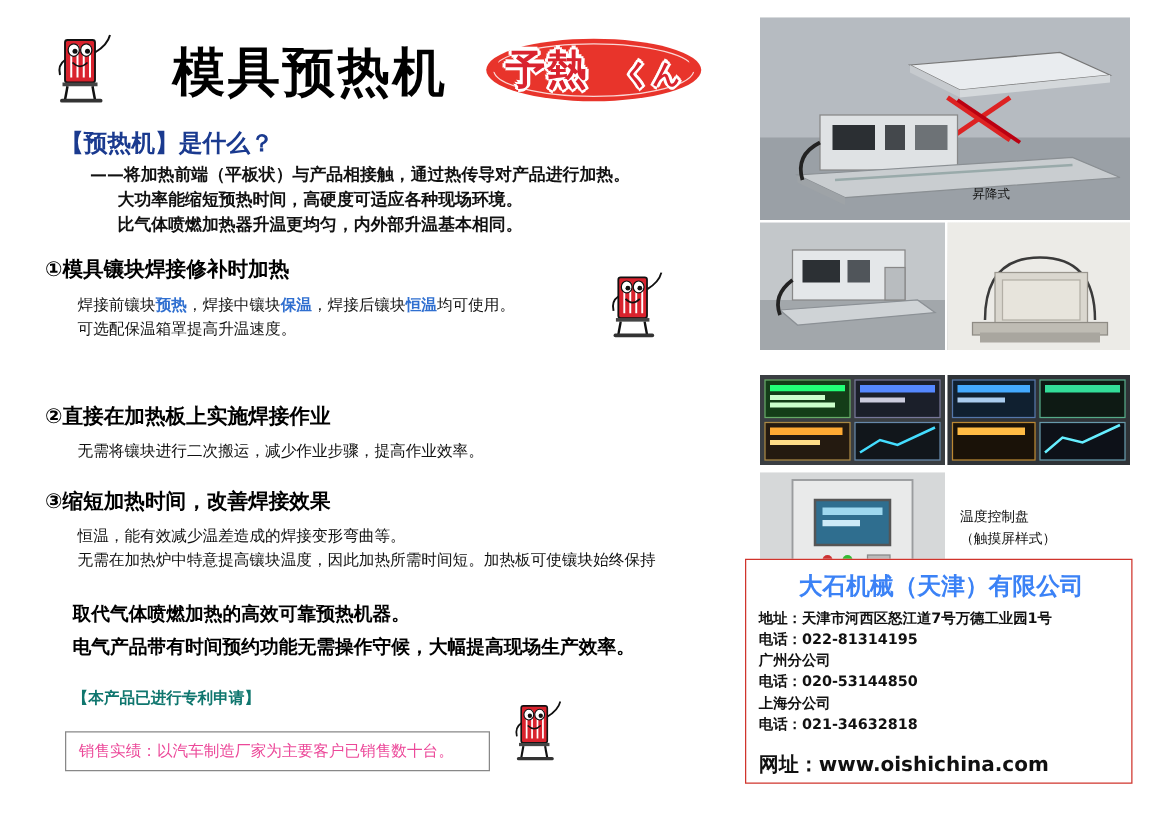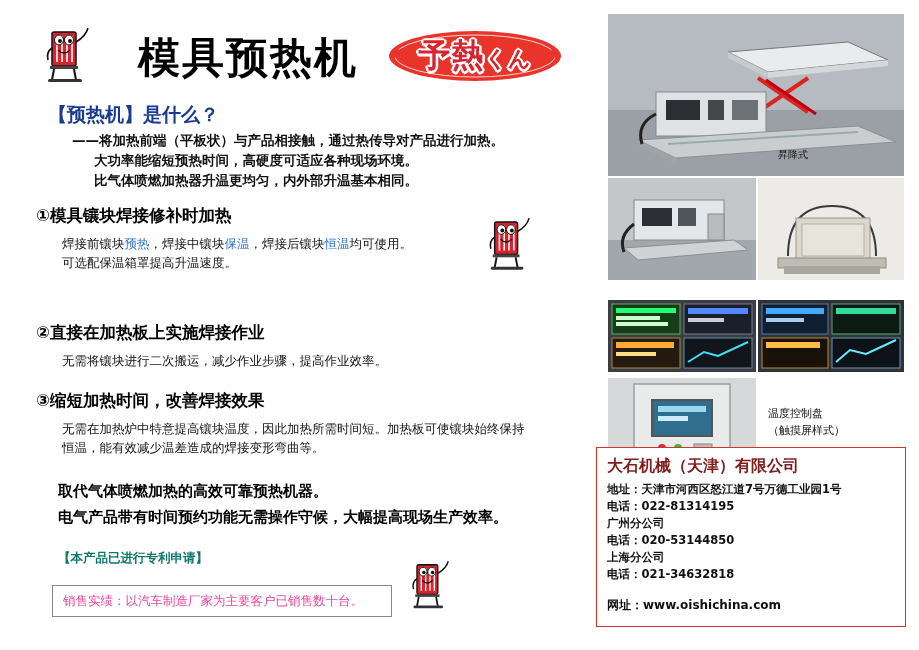--- a/index.html
+++ b/index.html
@@ -59,21 +59,21 @@
     text-align: center;
     font-size: 32px;
     font-weight: bold;
     color: #d9232e;
     text-shadow:
       -1.5px -1.5px 0 #fff, 1.5px -1.5px 0 #fff,
       -1.5px 1.5px 0 #fff, 1.5px 1.5px 0 #fff,
       -2.5px 0 0 #fff, 2.5px 0 0 #fff, 0 -2.5px 0 #fff, 0 2.5px 0 #fff;
     letter-spacing: 1px;
   }
-  .badge-text .kana { font-size: 22px; }
+  .badge-text .kana { font-size: 22px; padding-left: 28px; }
 
   
   .q-heading {
     position: absolute;
     left: 48px;
     top: 102px;
     font-size: 19px;
     font-weight: bold;
     color: #1a3a8f;
   }
@@ -97,21 +97,21 @@
     color: #000;
   }
   .item-body {
     margin-top: 7px;
     margin-left: 26px;
     font-size: 12.5px;
     line-height: 19px;
     color: #111;
   }
   .item-body div { white-space: nowrap; }
-  .hl-blue { color: #2f6fd0; }
+  .hl-blue { color: #2f6fd0; font-weight: bold; }
 
   #item1 { top: 205px; }
   #item2 { top: 322px; }
   #item3 { top: 390px; }
 
   .closing {
     position: absolute;
     left: 58px;
     top: 478px;
     font-size: 15px;
@@ -244,34 +244,35 @@
     left: 596px;
     top: 447px;
     width: 310px;
     height: 180px;
     border: 1.5px solid #d0342c;
     box-sizing: border-box;
     background: #fff;
     padding: 8px 10px;
   }
   .company-name {
-    font-size: 16px;
-    font-weight: bold;
-    color: #7f1d1d;
+    font-size: 19px;
+    font-weight: bold;
+    color: #3b82f6;
     margin-bottom: 4px;
+    margin-left: 32px;
   }
   .company-line {
     font-size: 11.5px;
     font-weight: bold;
     line-height: 17px;
     color: #111;
   }
   .company-url {
     margin-top: 14px;
-    font-size: 12px;
+    font-size: 16px;
     font-weight: bold;
     color: #111;
   }
 </style>
 </head>
 <body>
 
 <div class="page">
 
   <div class="mascot-logo">
@@ -348,22 +349,22 @@
   <div class="item" id="item2">
     <div class="item-title">②直接在加热板上实施焊接作业</div>
     <div class="item-body">
       <div>无需将镶块进行二次搬运，减少作业步骤，提高作业效率。</div>
     </div>
   </div>
 
   <div class="item" id="item3">
     <div class="item-title">③缩短加热时间，改善焊接效果</div>
     <div class="item-body">
+      <div>恒温，能有效减少温差造成的焊接变形弯曲等。</div>
       <div>无需在加热炉中特意提高镶块温度，因此加热所需时间短。加热板可使镶块始终保持</div>
-      <div>恒温，能有效减少温差造成的焊接变形弯曲等。</div>
     </div>
   </div>
 
   <div class="closing">
     <div>取代气体喷燃加热的高效可靠预热机器。</div>
     <div>电气产品带有时间预约功能无需操作守候，大幅提高现场生产效率。</div>
   </div>
 
   <div class="patent">【本产品已进行专利申请】</div>
 

